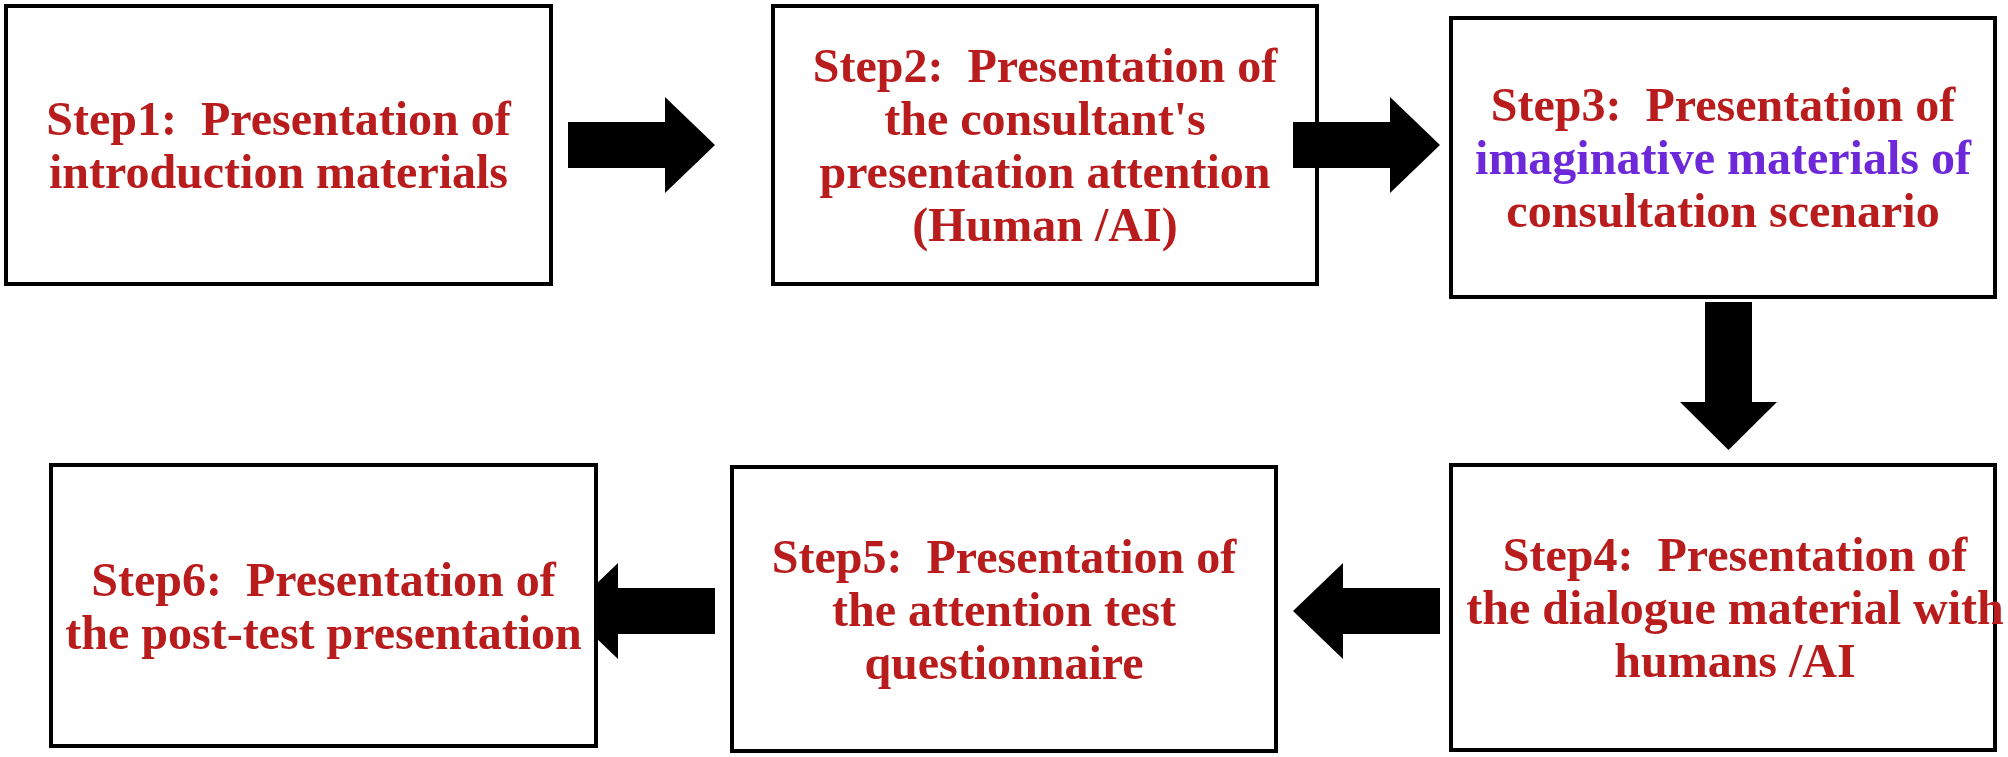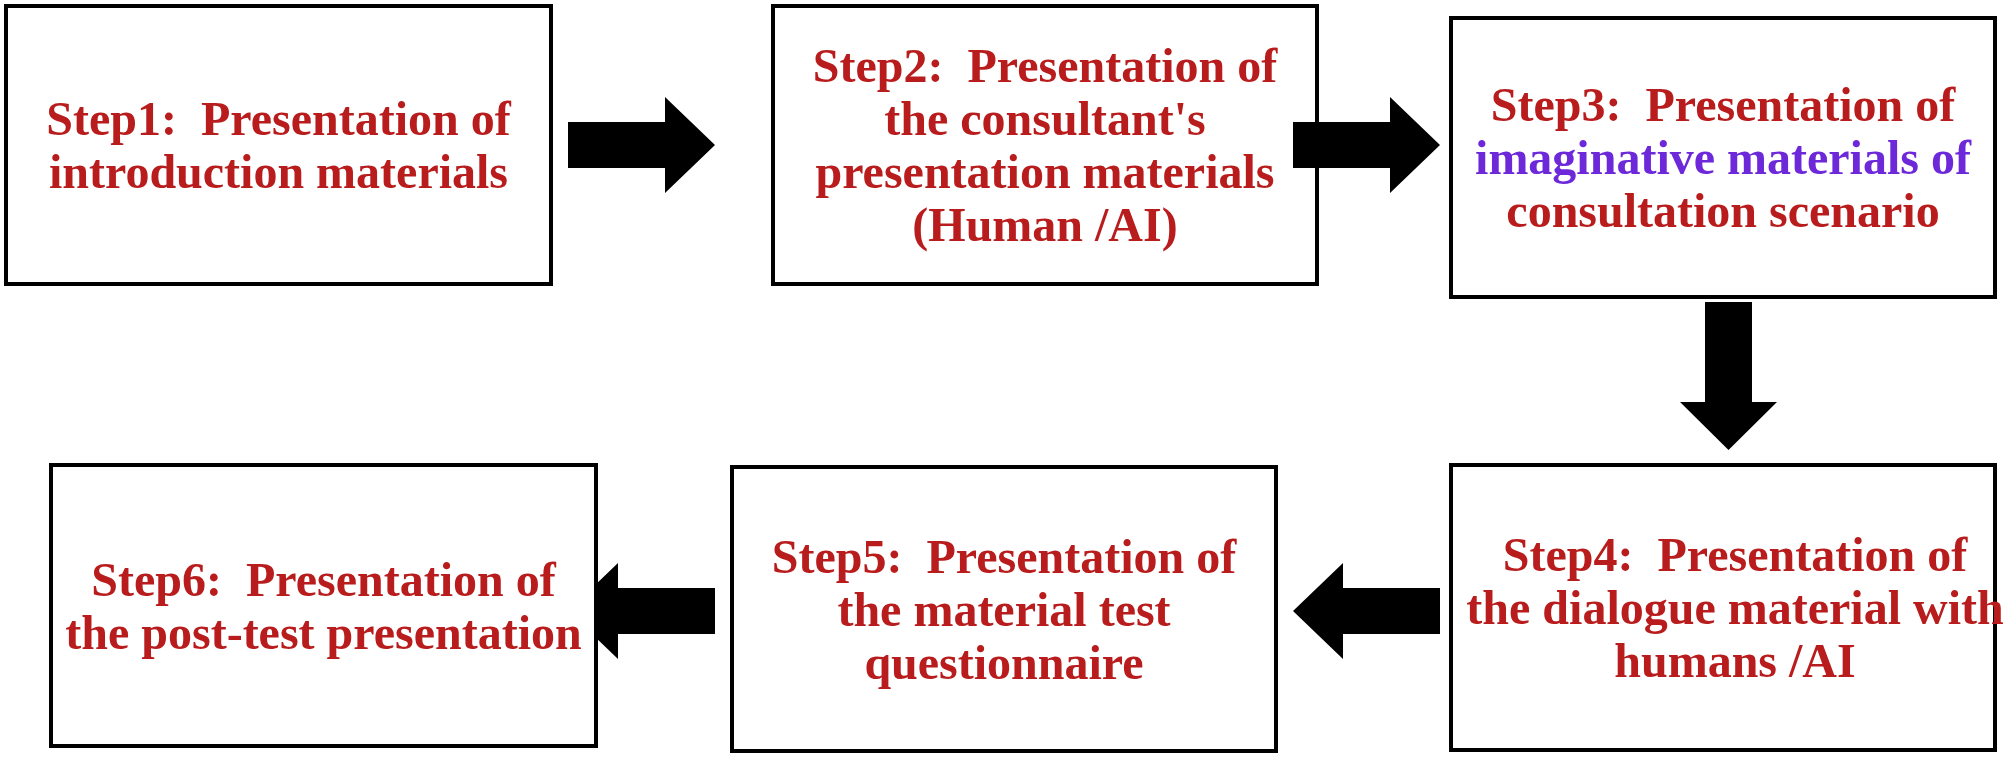--- a/index.html
+++ b/index.html
@@ -60,21 +60,21 @@
 
   <div class="arrow arrow-1">
     <svg viewBox="0 0 147 96">
       <path d="M0 25 H97 V0 L147 48 L97 96 V71 H0 Z"></path>
     </svg>
   </div>
 
   <div class="box box-step2">
     <div class="line">Step2:  Presentation of</div>
     <div class="line">the consultant's</div>
-    <div class="line">presentation materials</div>
+    <div class="line">presentation attention</div>
     <div class="line">(Human /AI)</div>
   </div>
 
   <div class="arrow arrow-2">
     <svg viewBox="0 0 147 96">
       <path d="M0 25 H97 V0 L147 48 L97 96 V71 H0 Z"></path>
     </svg>
   </div>
 
   <div class="box box-step3">
@@ -96,21 +96,21 @@
   </div>
 
   <div class="arrow arrow-4">
     <svg viewBox="0 0 147 96">
       <path d="M147 25 H50 V0 L0 48 L50 96 V71 H147 Z"></path>
     </svg>
   </div>
 
   <div class="box box-step5">
     <div class="line">Step5:  Presentation of</div>
-    <div class="line">the material test</div>
+    <div class="line">the attention test</div>
     <div class="line">questionnaire</div>
   </div>
 
   <div class="arrow arrow-5">
     <svg viewBox="0 0 147 96">
       <path d="M147 25 H50 V0 L0 48 L50 96 V71 H147 Z"></path>
     </svg>
   </div>
 
   <div class="box box-step6">

